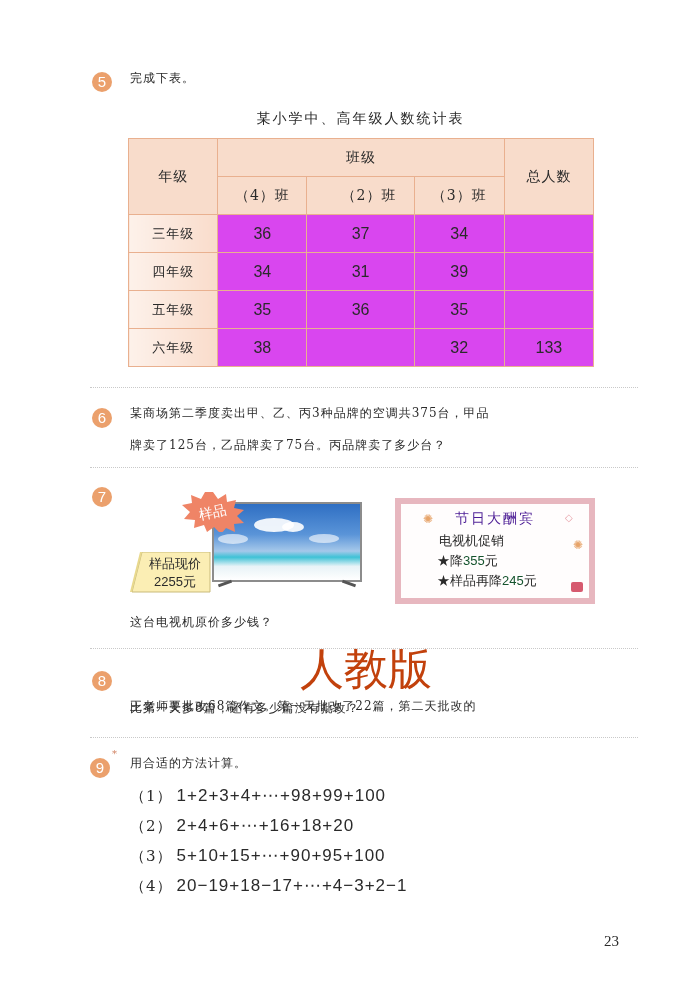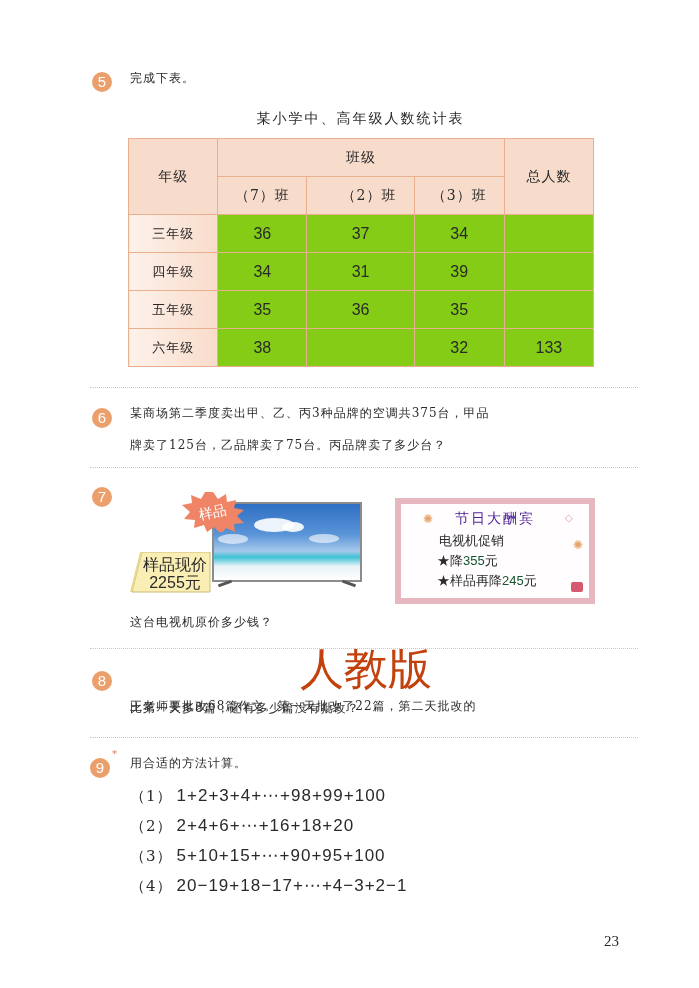--- a/index.html
+++ b/index.html
@@ -10,29 +10,29 @@
            color:#fff; font-family:"Liberation Sans", sans-serif; font-size:15px; line-height:20px; text-align:center; }
   .q-text { position:absolute; font-size:12px; letter-spacing:1px; }
   .sep { position:absolute; left:90px; width:548px; height:0; border-top:1.5px dotted #c9c9c9; }
   
   .tbl-title { position:absolute; left:128px; width:465px; top:110px; text-align:center; font-size:14px; letter-spacing:2px; }
   table.grid { position:absolute; left:128px; top:138px; border-collapse:collapse; width:466px; }
   table.grid td { border:1.5px solid #e9b08f; text-align:center; font-size:14px; padding:0; }
   table.grid td.h { background:#f8dccb; letter-spacing:1px; }
   table.grid td.rh { background:#fbe3d3; letter-spacing:1px; font-size:13px;
                      background:linear-gradient(90deg,#fdf1ea 0%, #f9dccb 100%); }
-  table.grid td.v { background:#84cc16; font-family:"Liberation Sans", sans-serif; font-size:16px; }
+  table.grid td.v { background:#d946ef; font-family:"Liberation Sans", sans-serif; font-size:16px; }
   
   .tv { position:absolute; left:212px; top:502px; width:150px; height:80px; border:2px solid #8c8c8c; box-sizing:border-box;
         background:linear-gradient(180deg,#2f6fc3 0%,#5a94d8 40%,#a5c8ea 62%,#3fc2d6 70%,#e8f3f7 82%,#ffffff 100%); }
   .cloud { position:absolute; background:#fff; border-radius:50%; opacity:.9; }
   .tv-leg { position:absolute; width:14px; height:3px; background:#555; }
   .star { position:absolute; left:180px; top:492px; width:66px; height:40px; }
   .tag { position:absolute; left:130px; top:552px; width:82px; height:42px; }
-  .tag-text { position:absolute; left:140px; width:70px; text-align:center; font-size:16px; }
+  .tag-text { position:absolute; left:140px; width:70px; text-align:center; font-size:13px; }
   
   .promo { position:absolute; left:395px; top:498px; width:200px; height:106px; background:#e7b7bf; box-sizing:border-box; padding:6px; }
   .promo-inner { width:100%; height:100%; background:#fffdfd; position:relative; }
   .promo-title { position:absolute; left:0; width:100%; top:6px; text-align:center; color:#4c1d95; font-family:"DejaVu Sans", sans-serif; font-size:14px; letter-spacing:2px; }
   .promo-line { position:absolute; left:36px; font-size:13px; }
   .red { color:#14532d; font-family:"Liberation Sans", sans-serif; }
   .calc { position:absolute; left:130px; font-family:"Liberation Sans", sans-serif; font-size:17px; letter-spacing:1px; }
   .calc .p { font-family:"DejaVu Serif", serif; font-size:15px; margin-right:4px; }
   .wm { position:absolute; color:#c2410c; font-size:44px; }
 </style>
@@ -46,21 +46,21 @@
 <div class="tbl-title">某小学中、高年级人数统计表</div>
 
 <table class="grid">
   <tbody>
       <tr style="height:38px;">
     <td class="h" rowspan="2" style="width:94px;">年级</td>
     <td class="h" colspan="3">班级</td>
     <td class="h" rowspan="2" style="width:93px;">总人数</td>
   </tr>
   <tr style="height:38px;">
-    <td class="h" style="width:92px;">（7）班</td>
+    <td class="h" style="width:92px;">（4）班</td>
     <td class="h" style="width:93px;padding-left:17px;">（2）班</td>
     <td class="h" style="width:93px;">（3）班</td>
   </tr>
   <tr style="height:38px;">
     <td class="rh">三年级</td>
     <td class="v">36</td>
     <td class="v">37</td>
     <td class="v">34</td>
     <td class="v"></td>
   </tr>

